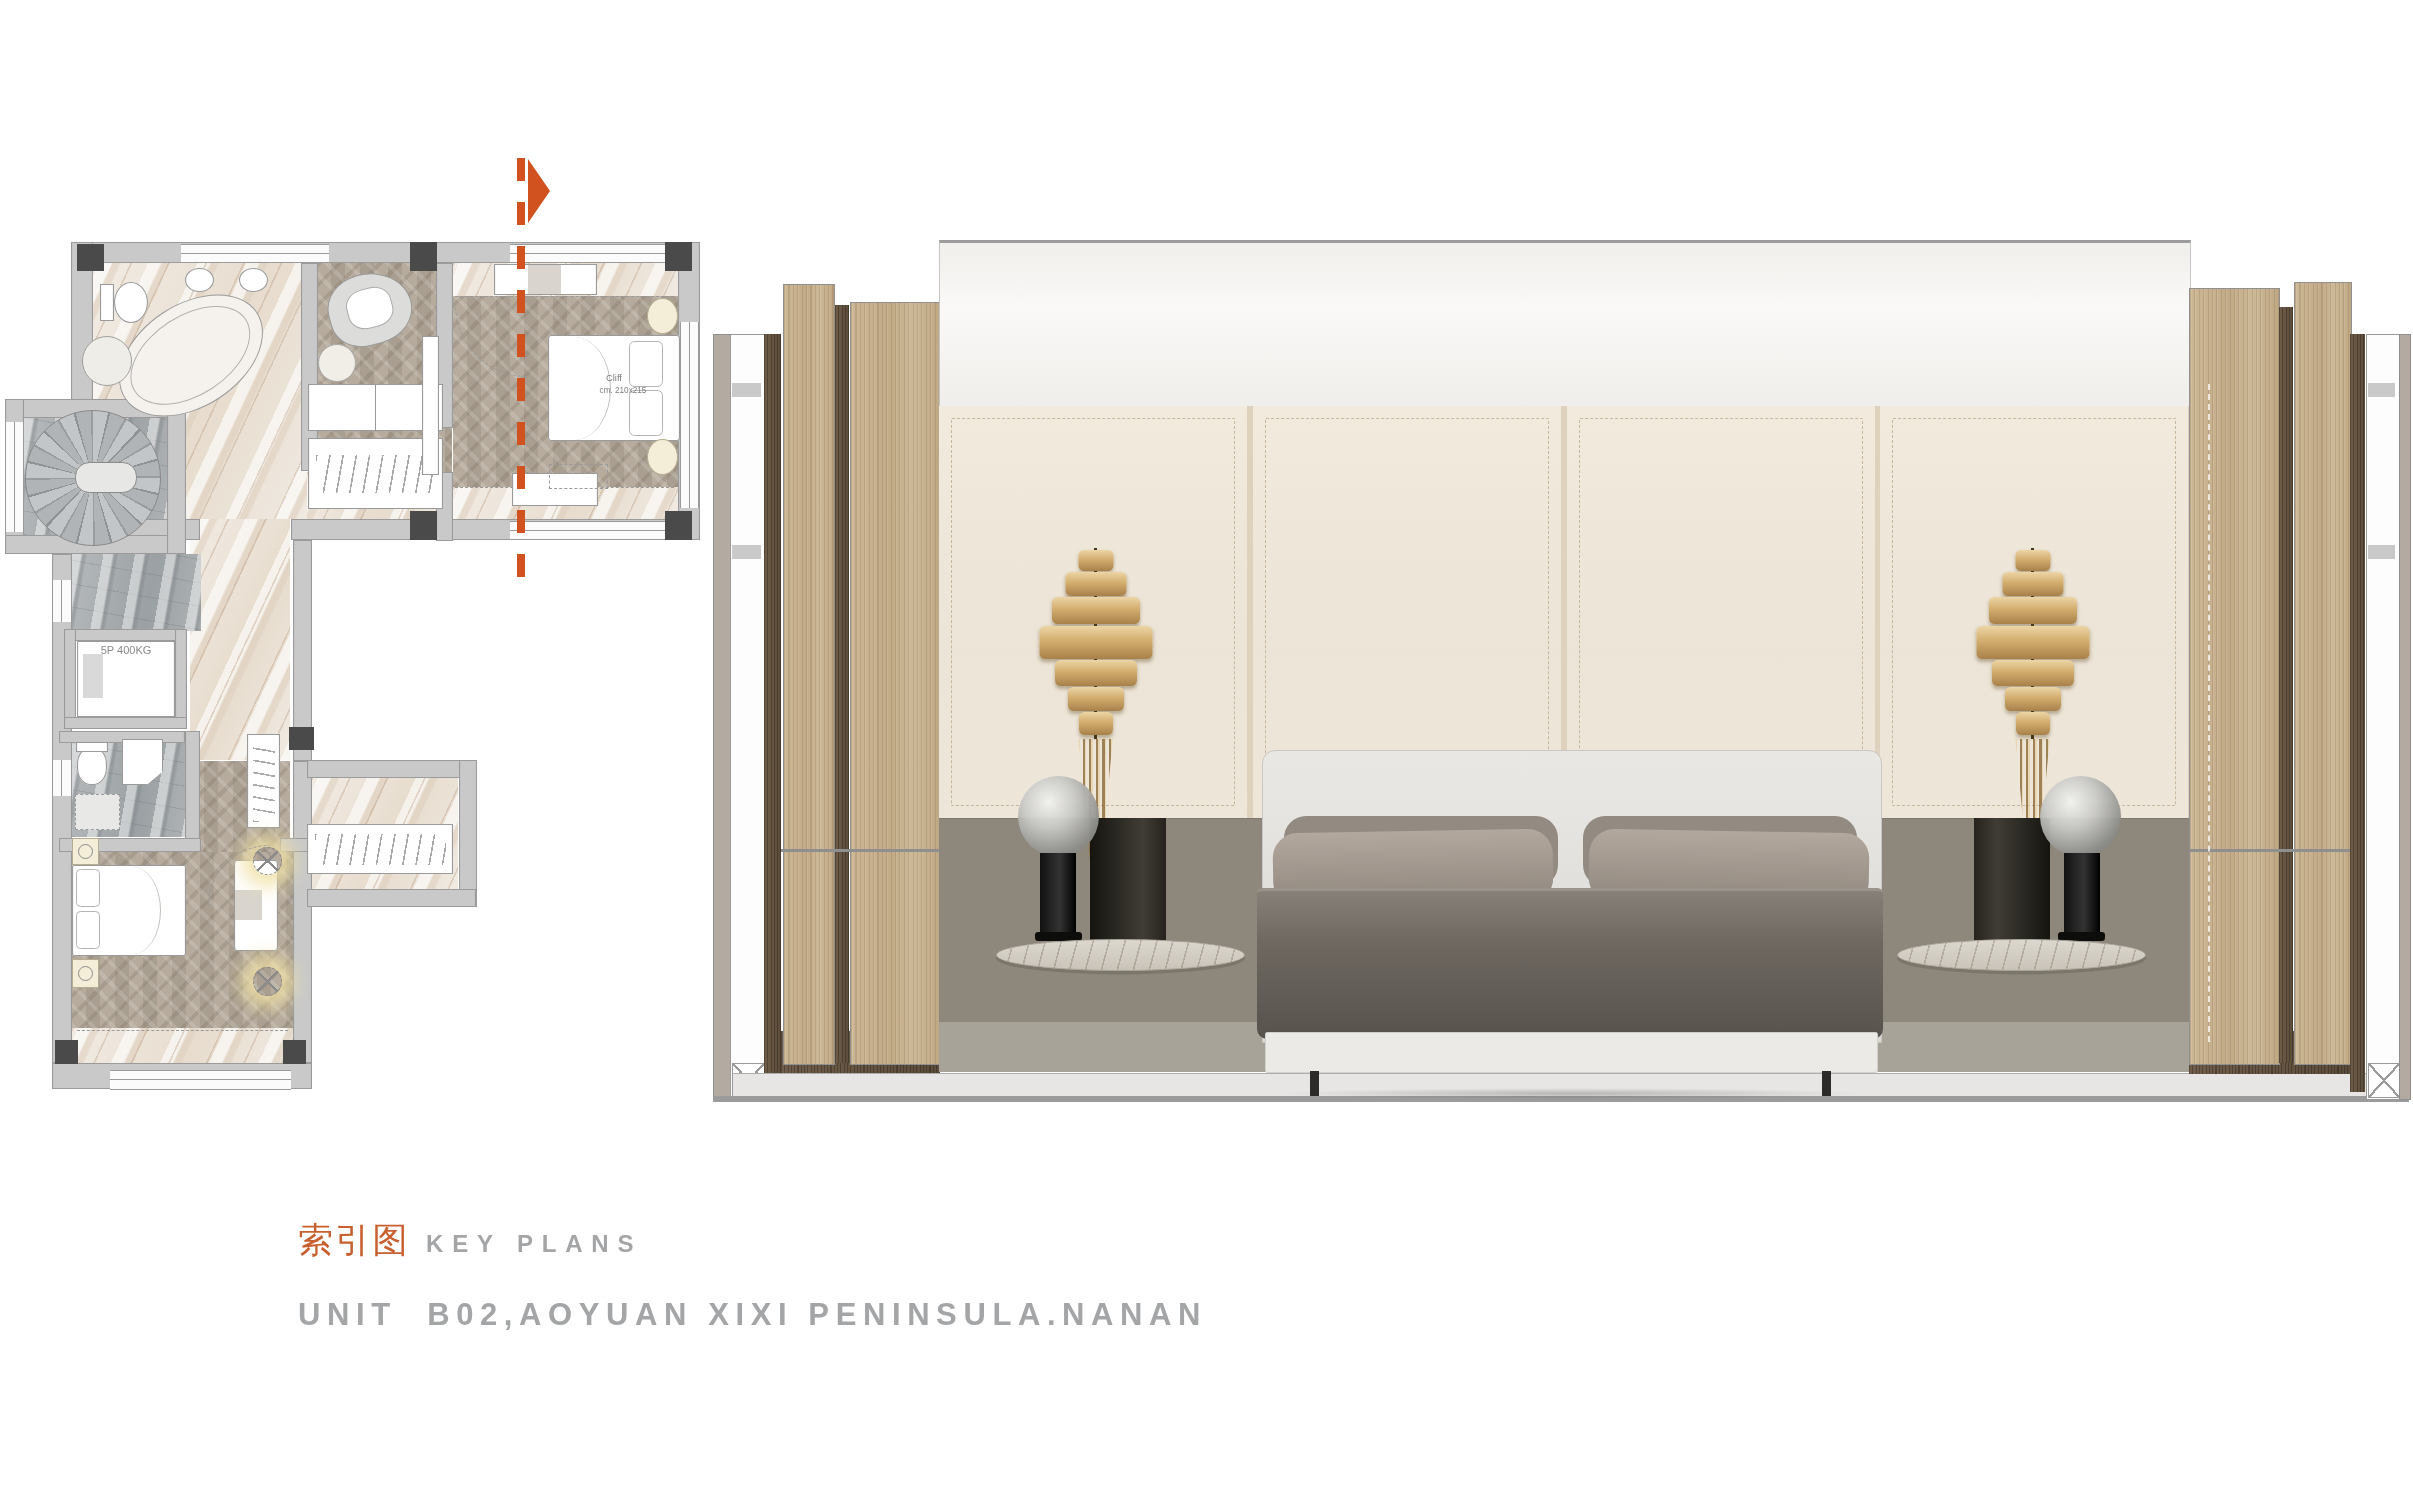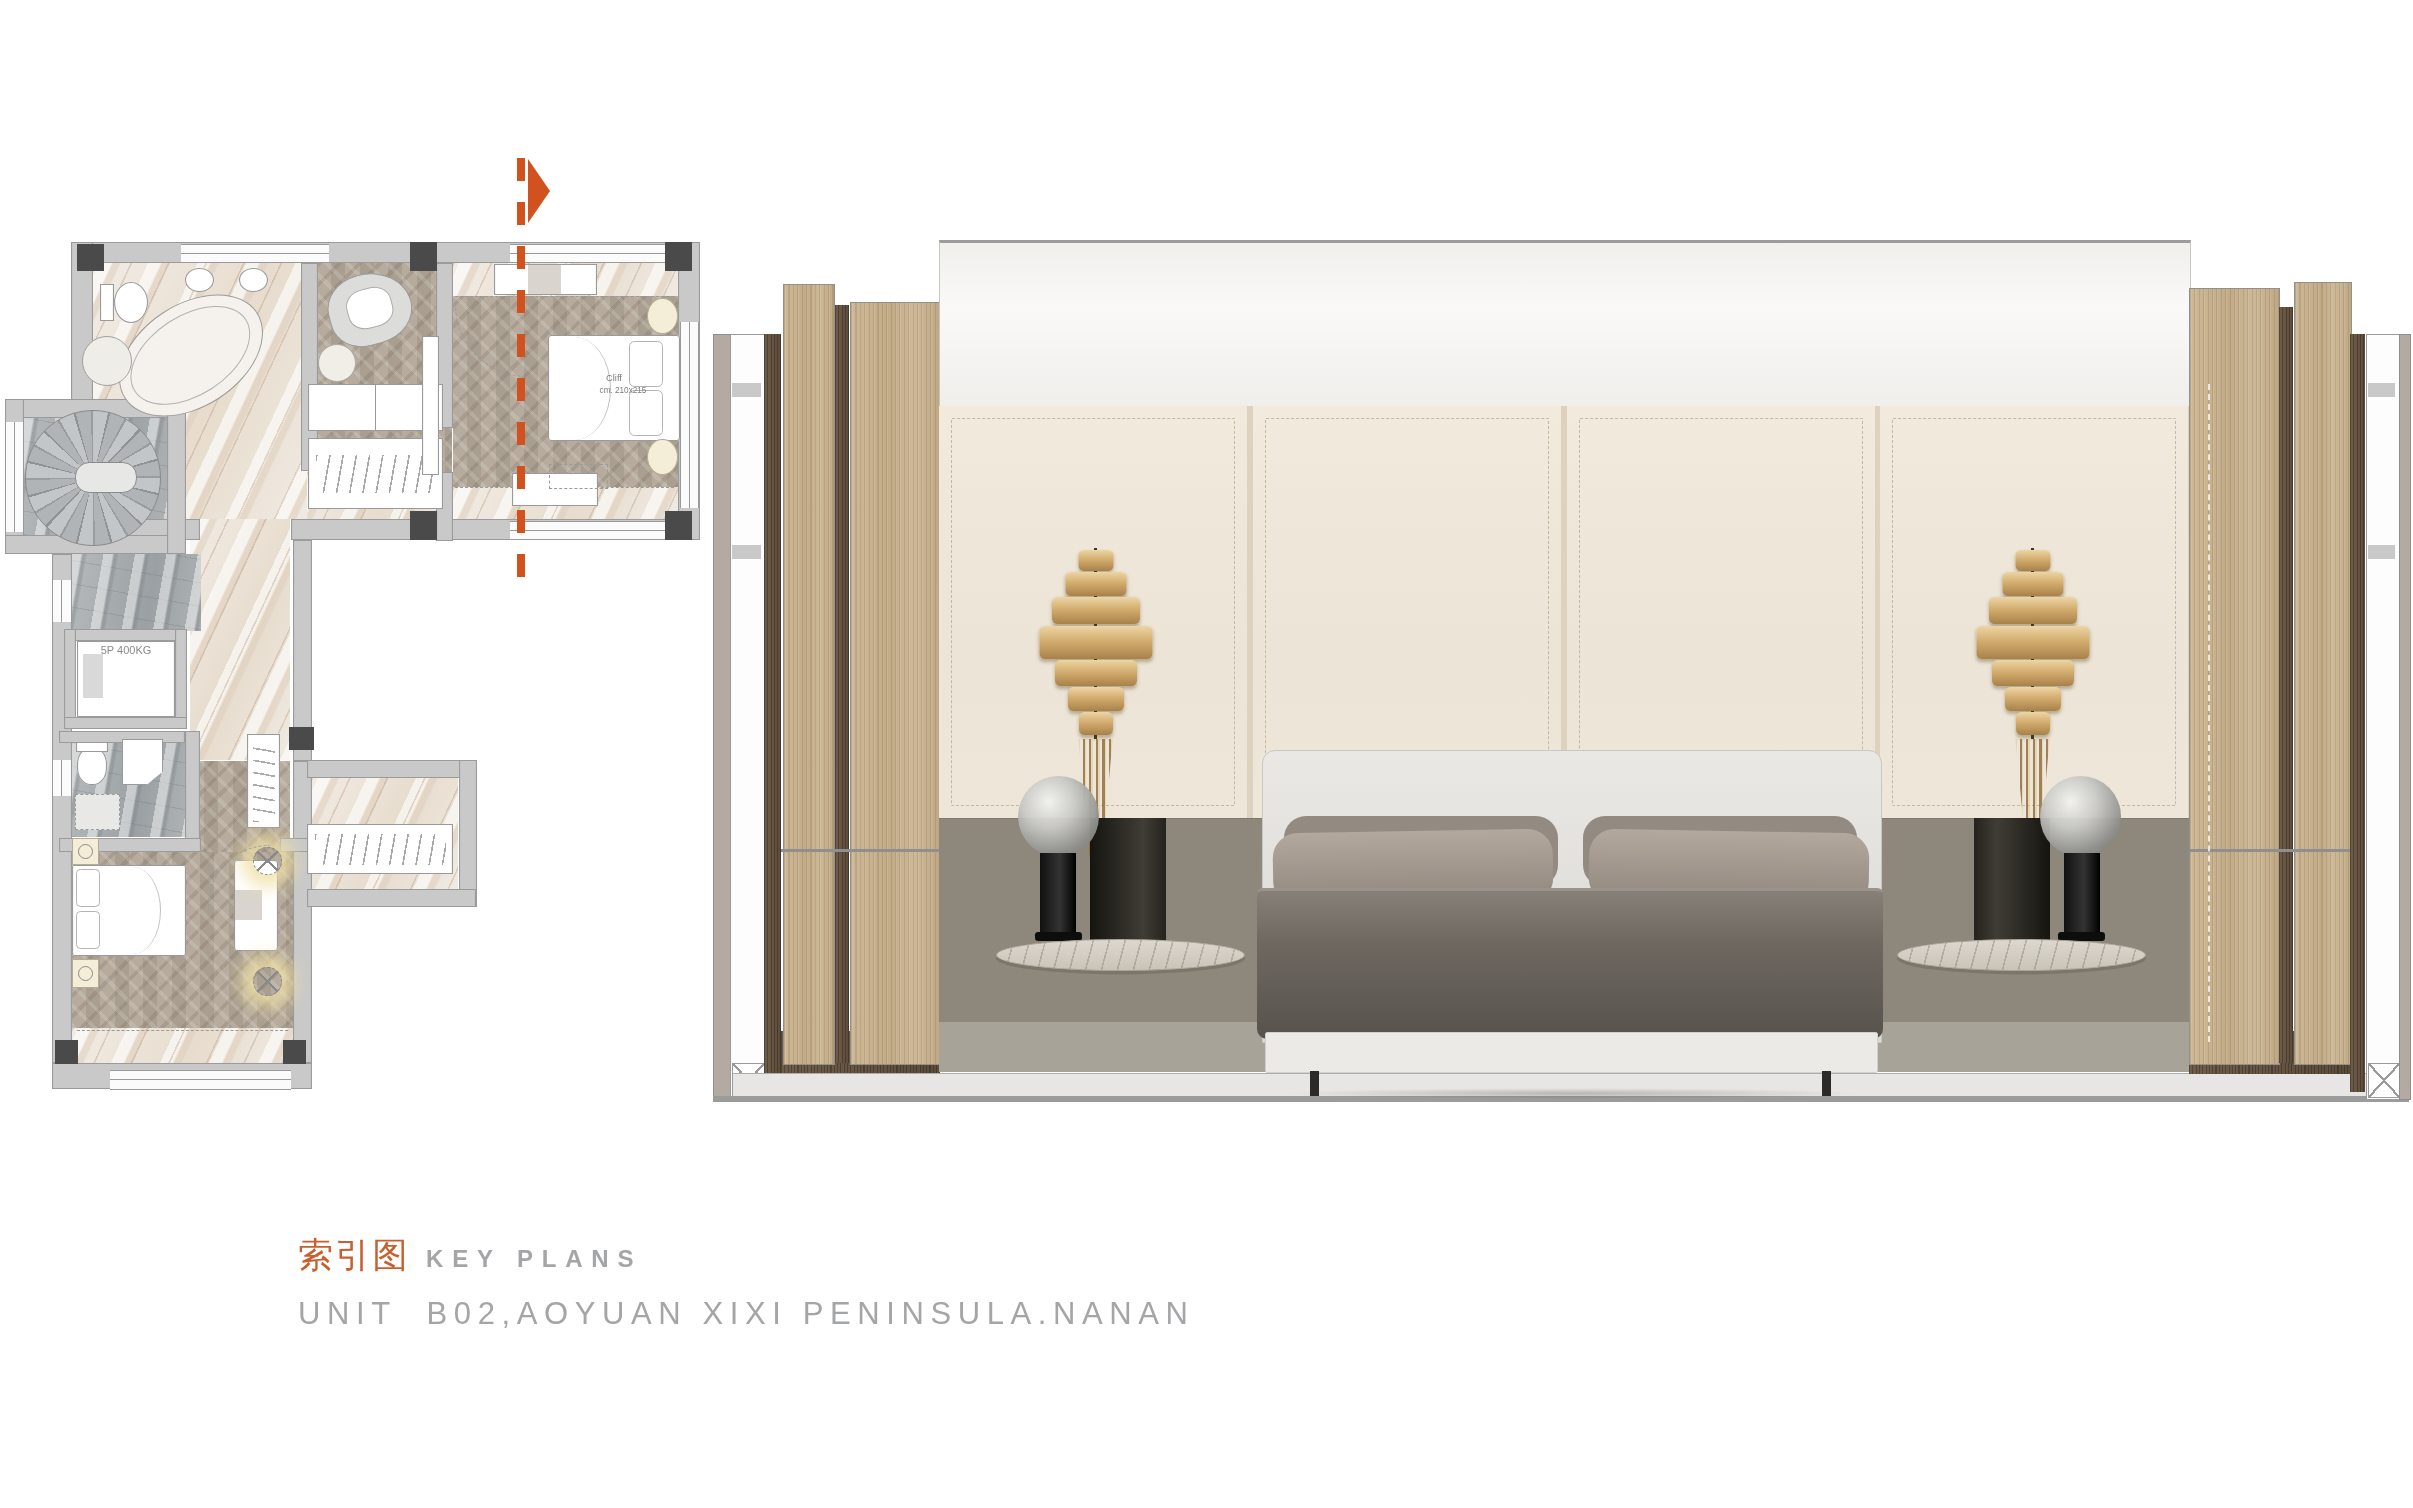--- a/index.html
+++ b/index.html
@@ -315,20 +315,20 @@
     <div class="a" style="left:2040px;top:776px;width:81px;height:81px;border-radius:50%;background:radial-gradient(circle at 38% 32%,#f2f2f0,#c9c9c6 35%,#8f8f8c 70%,#6e6e6b);opacity:.95;"></div>
     <div class="a" style="left:2064px;top:853px;width:36px;height:88px;background:linear-gradient(90deg,#111,#333 55%,#000);"></div>
     <div class="a" style="left:2058px;top:932px;width:47px;height:8.8px;background:#0d0d0b;border-radius:3.3px;"></div>
     <div class="a" style="left:1897px;top:939px;width:247px;height:30px;border-radius:50%;border:1.1px solid #a9a49a;background:
       repeating-linear-gradient(105deg, rgba(120,110,95,.35) 0 1.6px, transparent 1.6px 15.4px),
       linear-gradient(180deg,#ddd8cf,#c9c3b8);box-shadow:0 3.3px 0 rgba(90,85,75,.35);"></div>
   </div>
 
   <div class="a" style="left:298px;top:1222px;width:1152px;">
     <div style="display:flex;align-items:baseline;gap:16.5px;">
-      <span class="t-orange" style="font-size:35px;letter-spacing:2.2px;line-height:1;margin-top:15px;">索引图</span>
+      <span class="t-orange" style="font-size:35px;letter-spacing:2.2px;line-height:1;">索引图</span>
       <span class="t-gray" style="font-size:24px;letter-spacing:8.8px;line-height:1;font-weight:bold;">KEY PLANS</span>
     </div>
-    <div class="t-gray" style="margin-top:26px;font-size:31px;letter-spacing:6.6px;line-height:1;white-space:pre;">UNIT  B02,AOYUAN XIXI PENINSULA.NANAN</div>
+    <div class="t-gray" style="margin-top:42px;font-size:31px;letter-spacing:6.6px;line-height:1;white-space:pre;font-weight:bold;">UNIT  B02,AOYUAN XIXI PENINSULA.NANAN</div>
   </div>
 
 </div>
 
 
 </body></html>

